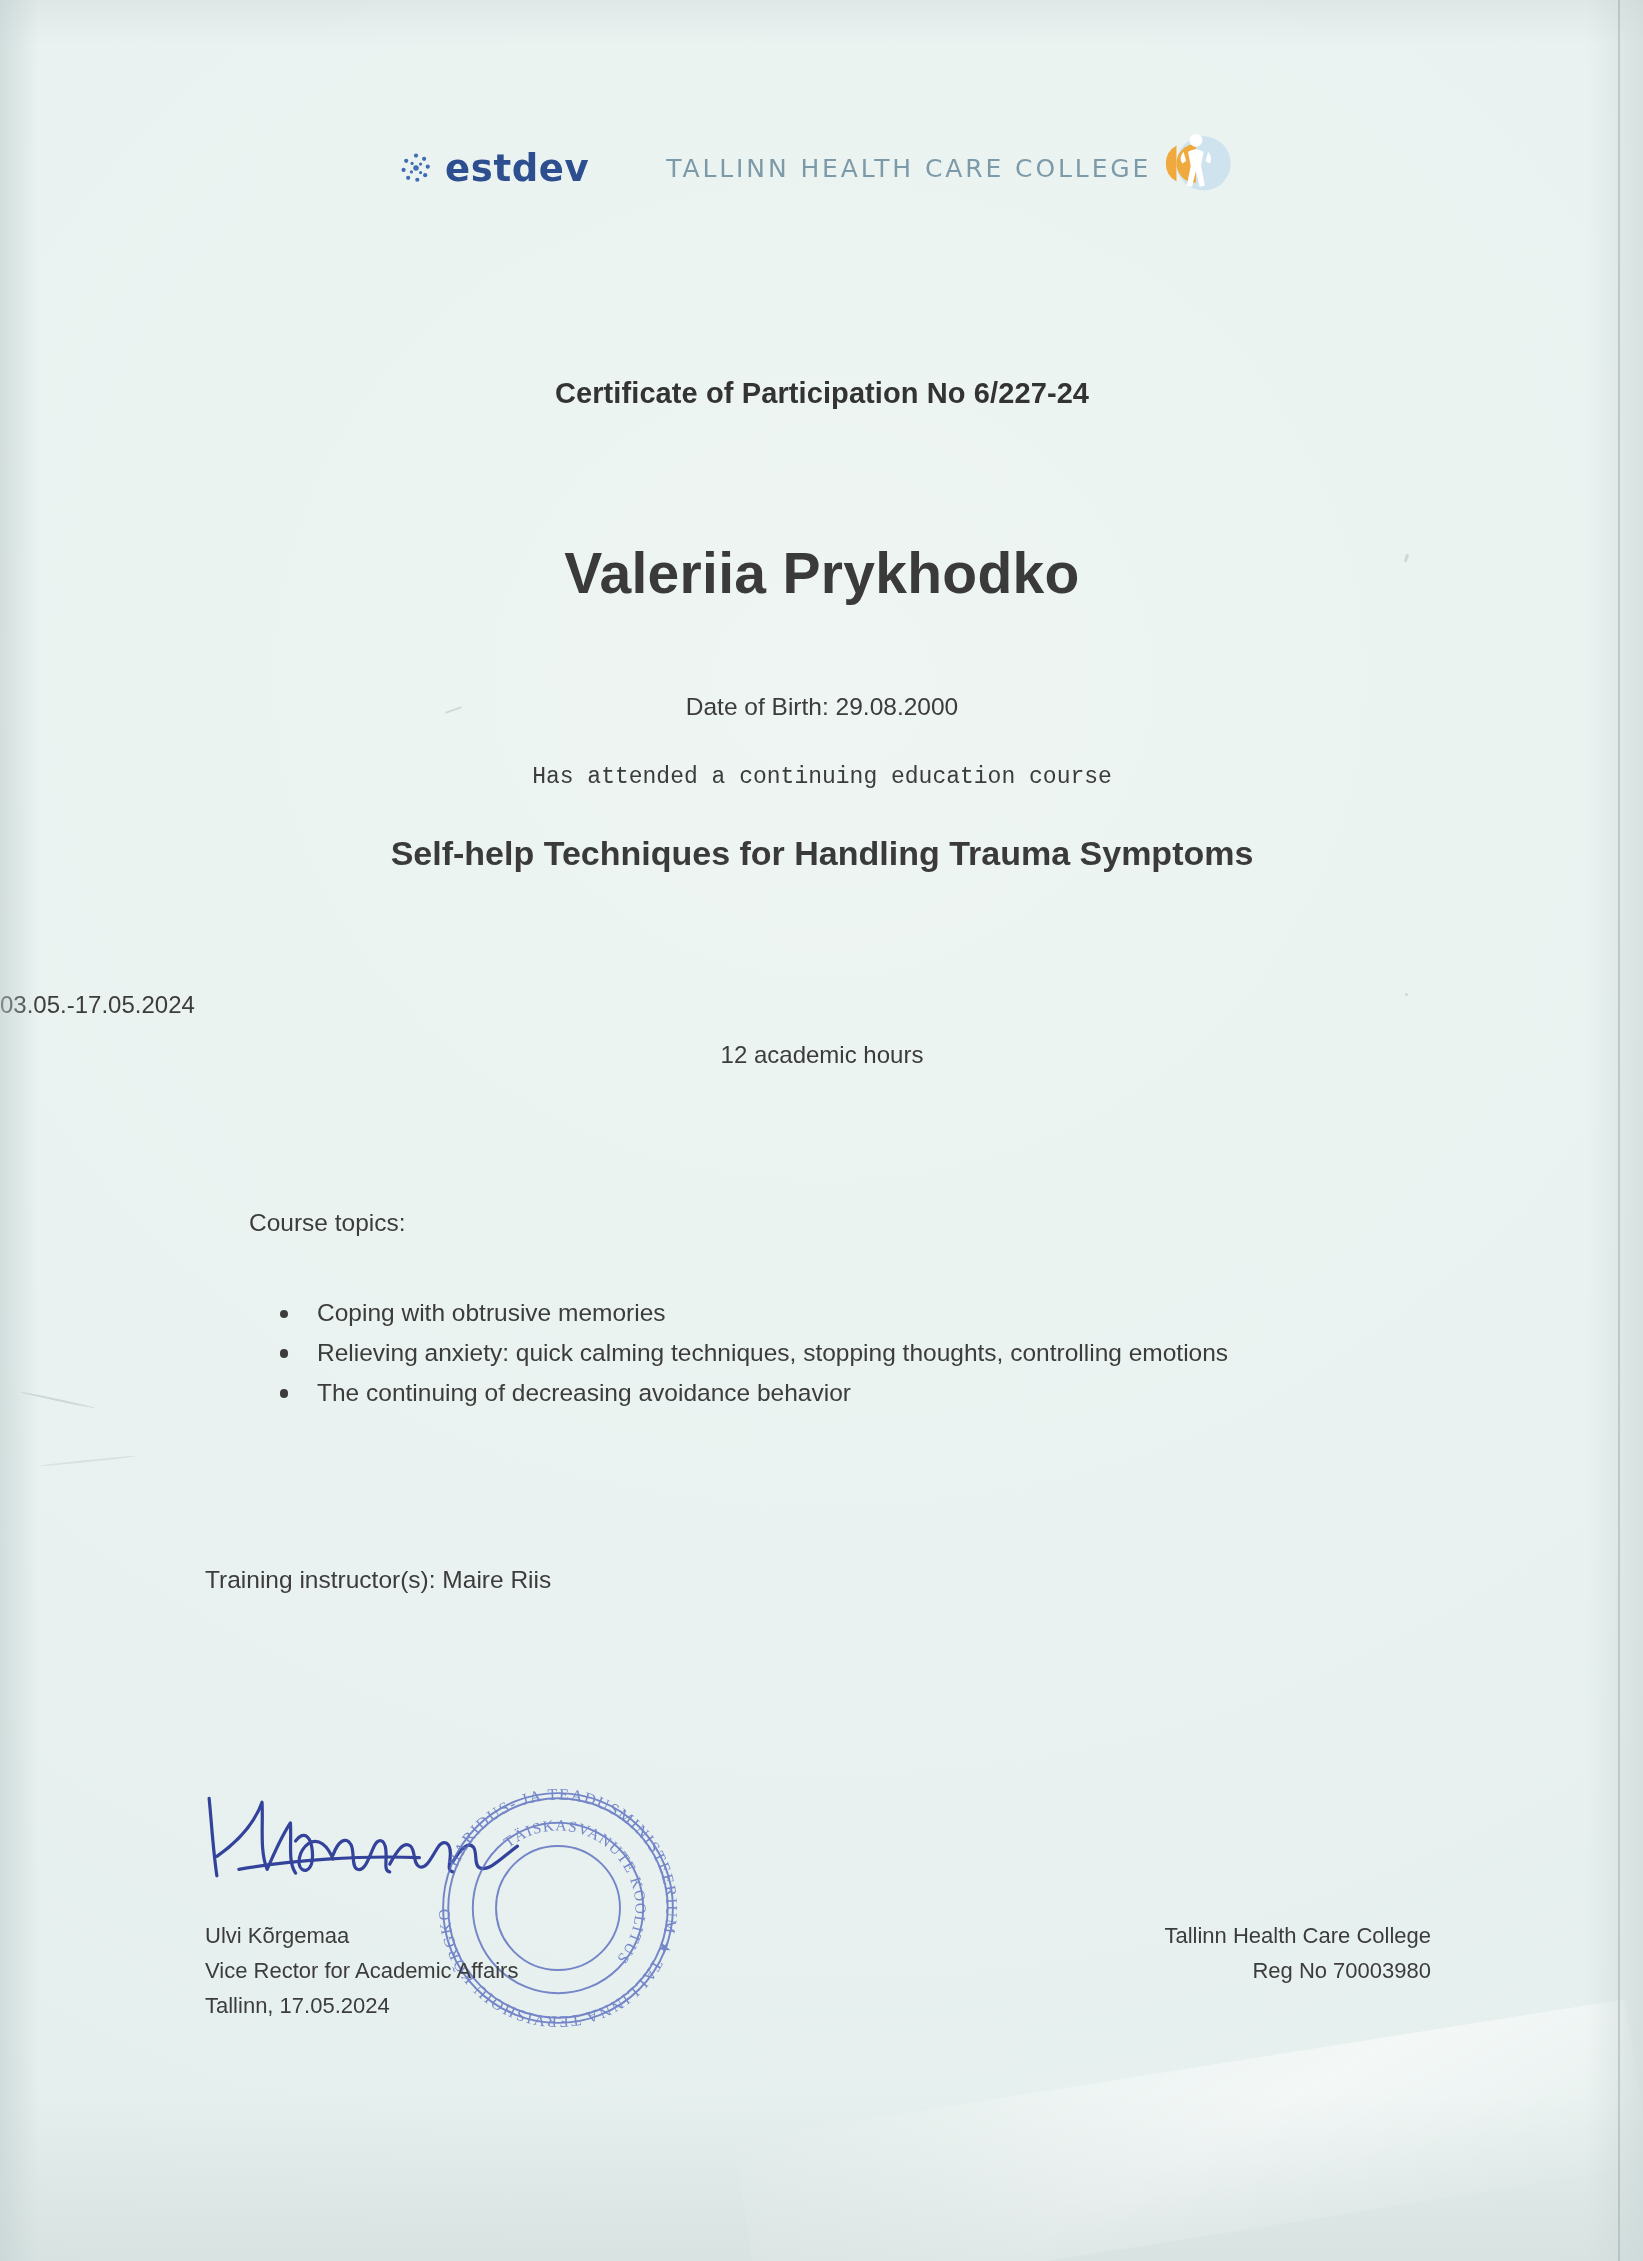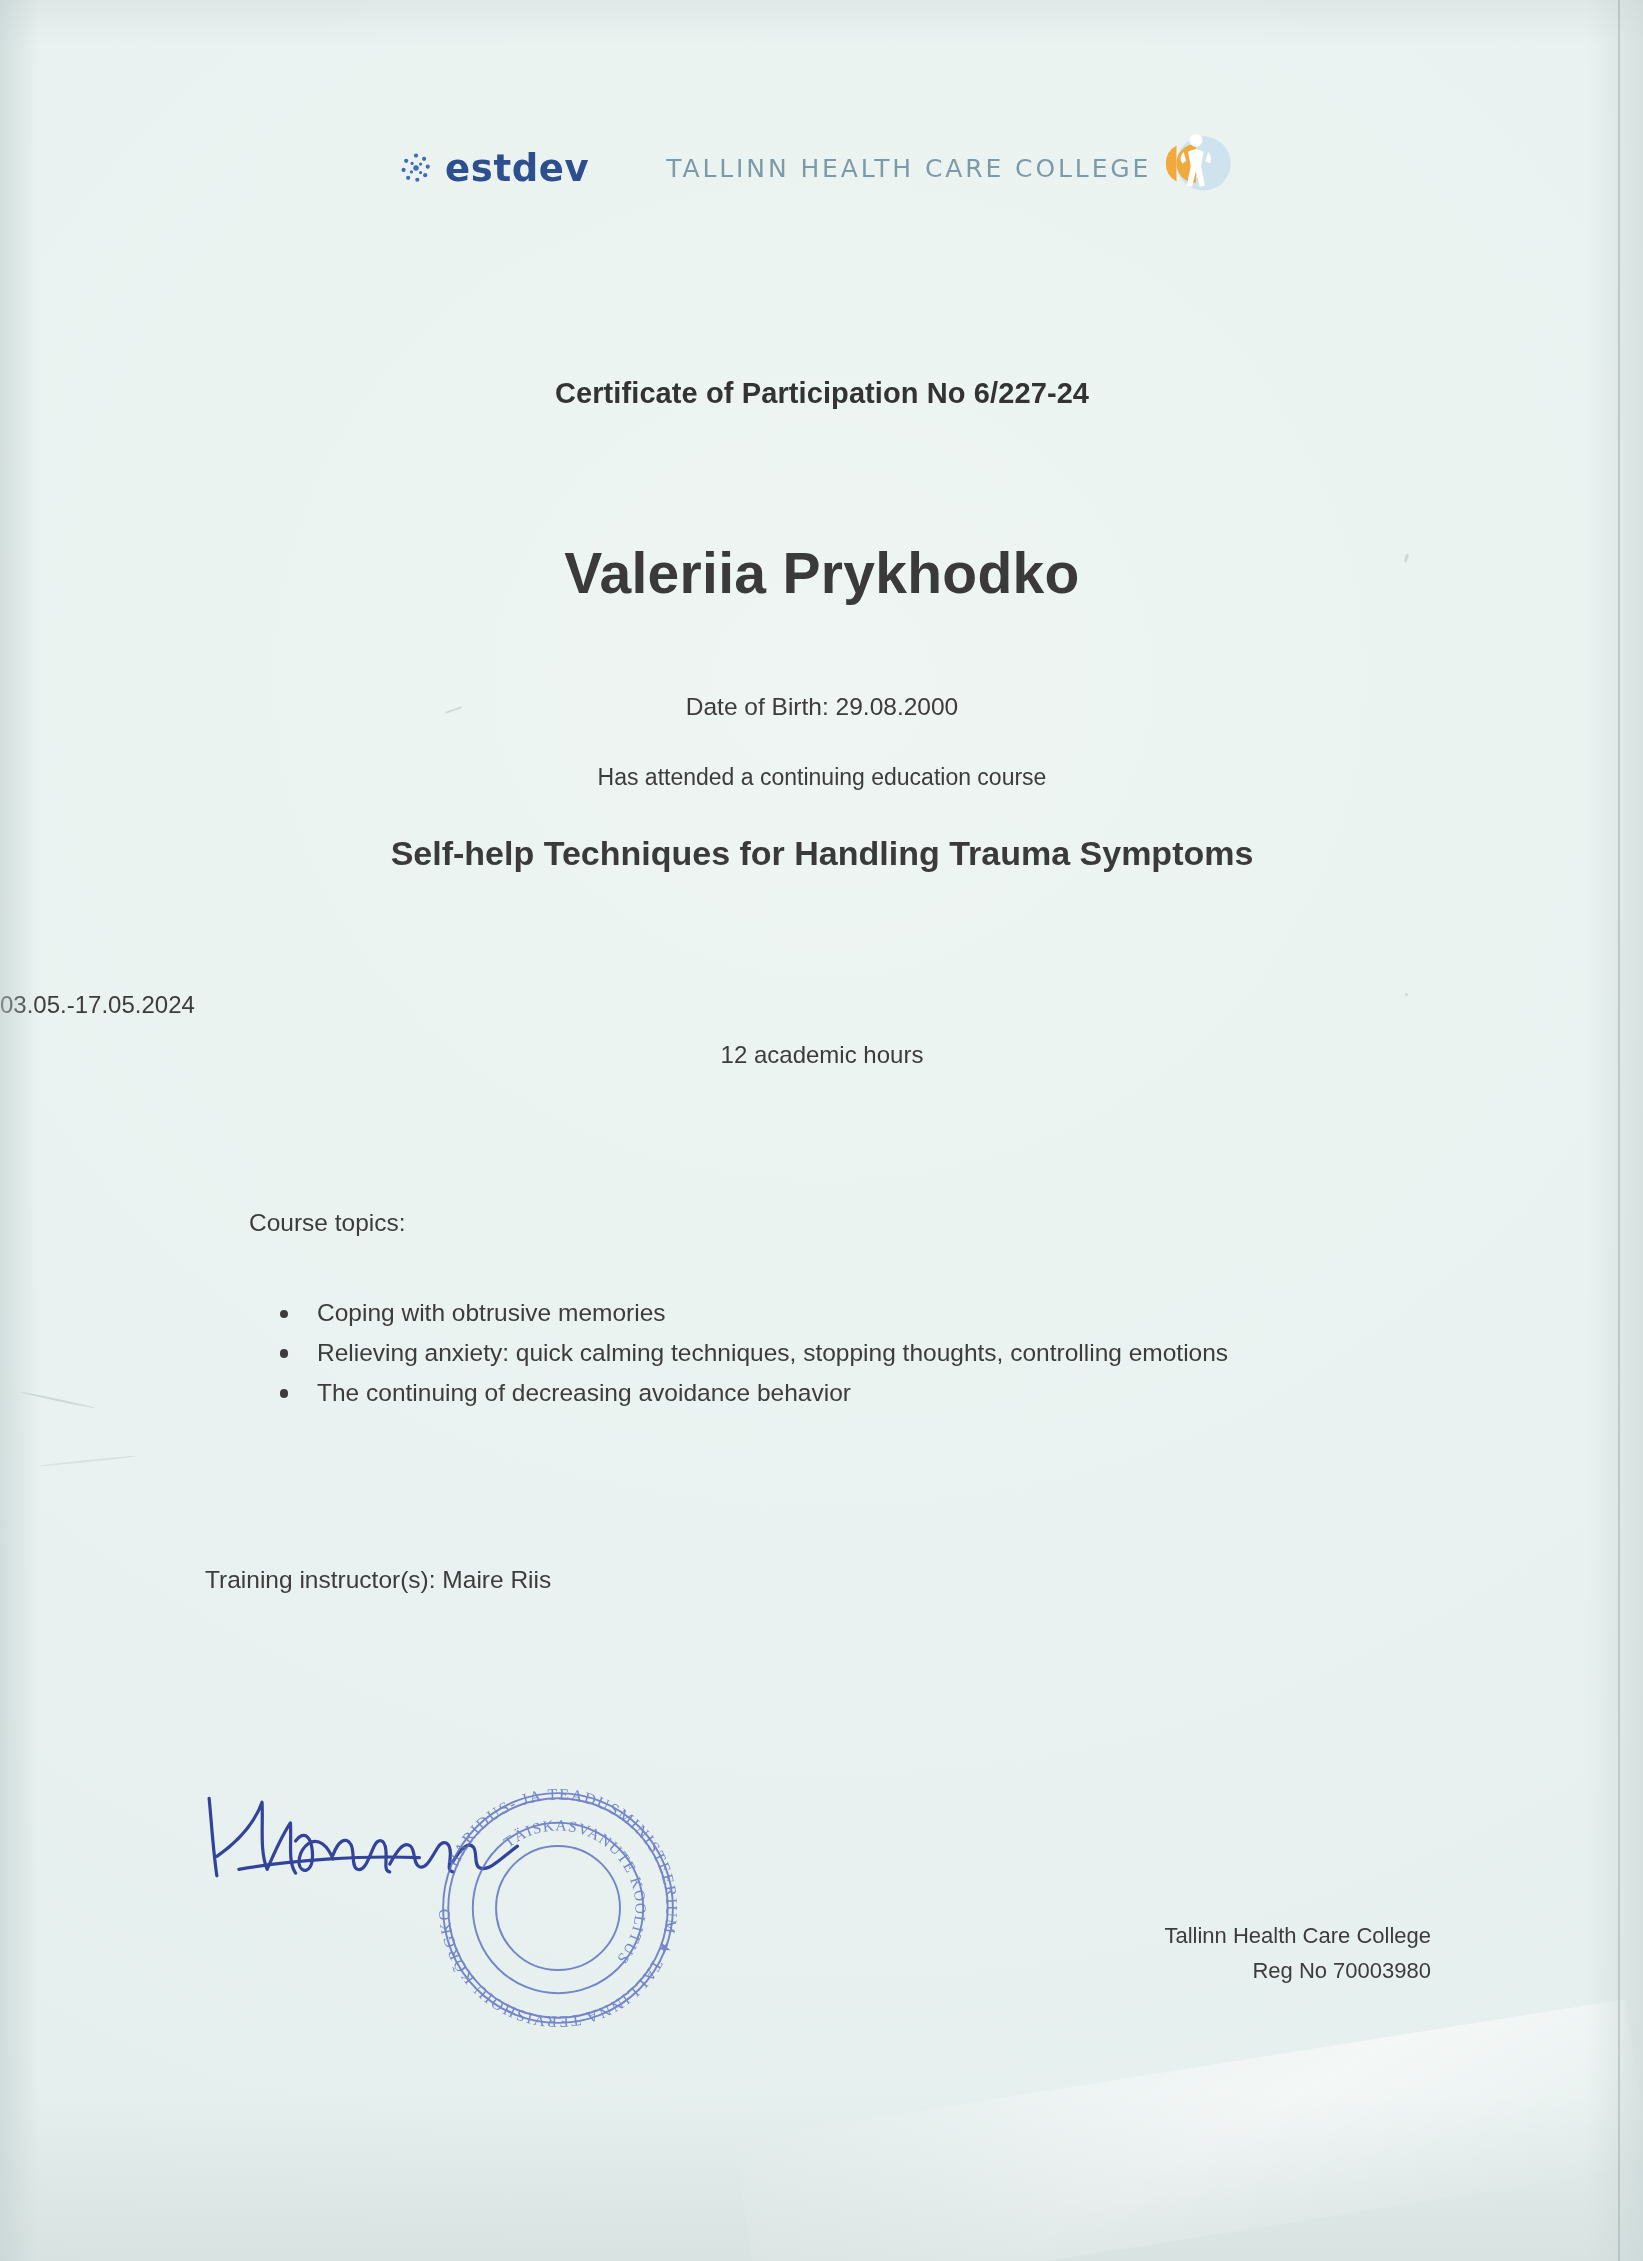--- a/index.html
+++ b/index.html
@@ -129,20 +129,21 @@
     font-size: 24.5px;
     color: #3c3c3c;
   }
   .attended {
     position: absolute;
     top: 764px;
     left: 0; right: 0;
     text-align: center;
     font-size: 23px;
     color: #3c3c3c;
+    font-family: Liberation Mono, monospace;
   }
   .course-title {
     position: absolute;
     top: 833px;
     left: 303px;
     right: 303px;
     text-align: center;
     font-size: 34px;
     font-weight: bold;
     color: #3a3a3a;
@@ -363,20 +364,25 @@
           <g fill="#5b6fc0" font-family="'Liberation Serif', serif" font-size="25" letter-spacing="2.2">
             <text><textPath href="#outerArc" startOffset="6%">HARIDUS- JA TEADUSMINISTEERIUM ★ TALLINNA TERVISHOIU KÕRGKOOL ★</textPath></text>
           </g>
           <g fill="#5b6fc0" font-family="'Liberation Serif', serif" font-size="24" letter-spacing="1.6">
             <text><textPath href="#innerArc" startOffset="14%">TÄISKASVANUTE KOOLITUS</textPath></text>
           </g>
         </svg>
       </span>
     </div>
 
+    <div class="sig-lines">
+      <div>Ulvi Kõrgemaa</div>
+      <div>Vice Rector for Academic Affairs</div>
+      <div>Tallinn, 17.05.2024</div>
+    </div>
 
     <div class="org-block">
       <div>Tallinn Health Care College</div>
       <div>Reg No 70003980</div>
     </div>
 
   </div>
 
   <div class="artifact" style="left:1405px; top:554px; width:2.6px; height:7.7px; transform:rotate(18deg);"></div>
   <div class="artifact" style="left:1405px; top:993px; width:3.2px; height:3.2px; border-radius:50%;"></div>

